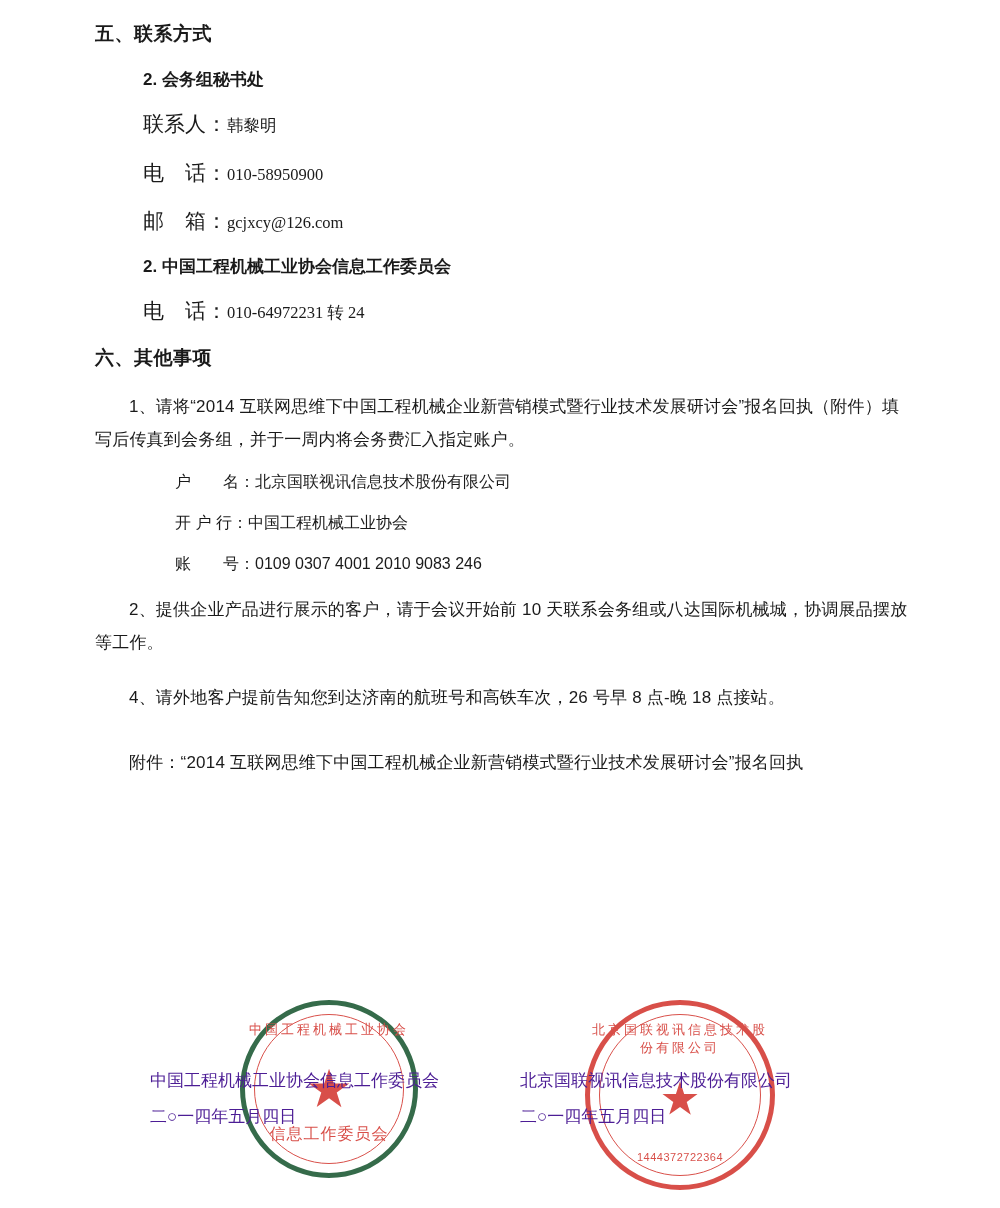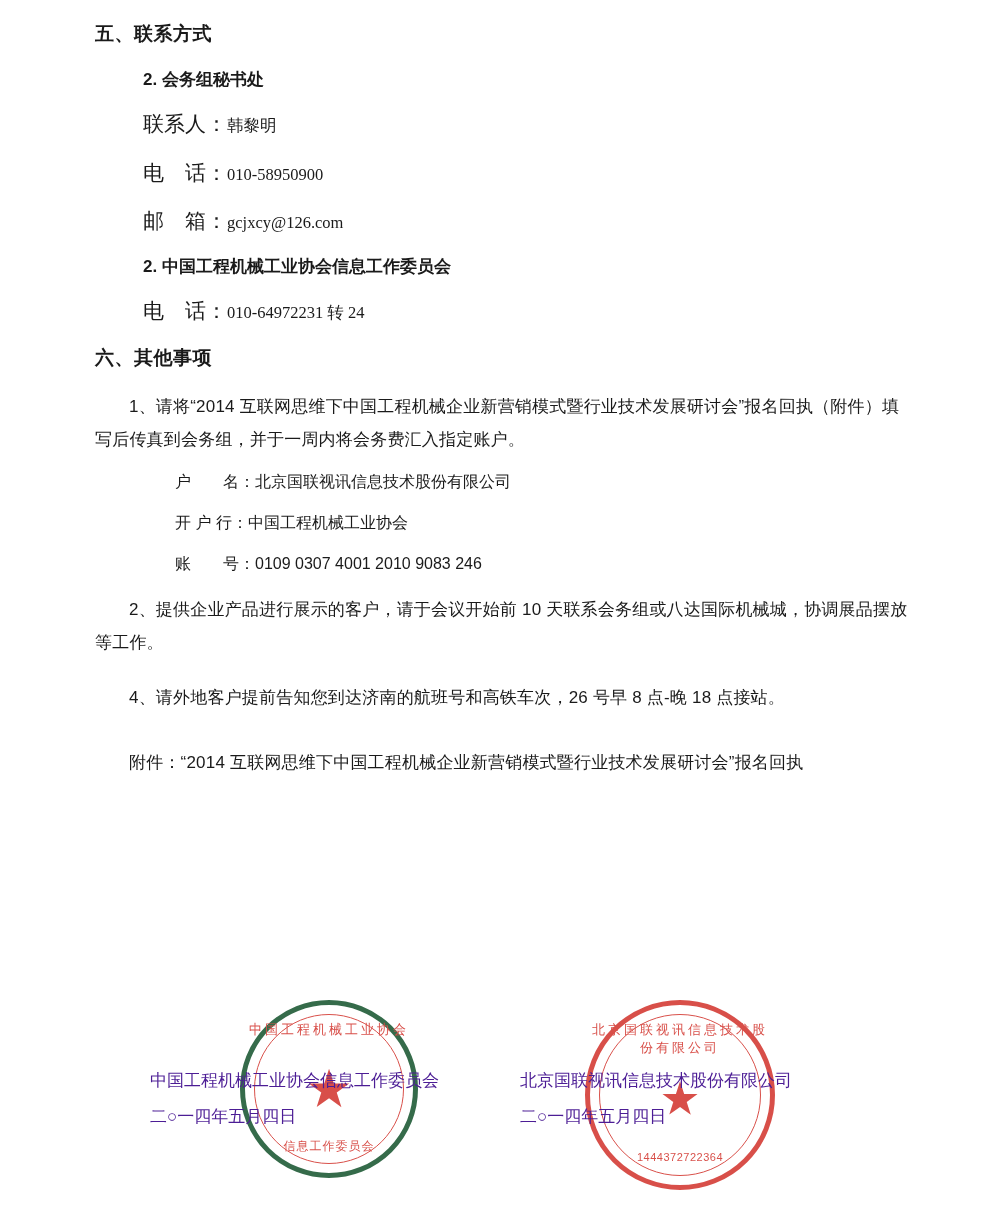--- a/index.html
+++ b/index.html
@@ -138,21 +138,21 @@
     position: absolute;
     left: 0;
     width: 100%;
     text-align: center;
     color: #d2332c;
     font-size: 13px;
     letter-spacing: 3px;
     font-family: "Liberation Sans", "DejaVu Sans", sans-serif;
   }
   .seal-arc.top { top: 16px; }
-  .seal-arc.bottom { bottom: 18px; font-size: 12px; letter-spacing: 1px; }
+  .seal-arc.bottom { bottom: 28px; font-size: 16px; letter-spacing: 1px; }
   .seal-1 .seal-arc.top { transform: scaleY(1.05); }
   .seal-ring {
     position: absolute;
     left: 9px; top: 9px; right: 9px; bottom: 9px;
     border: 1.5px solid #d2332c;
     border-radius: 50%;
   }
   .seal-code {
     position: absolute;
     left: 0;

